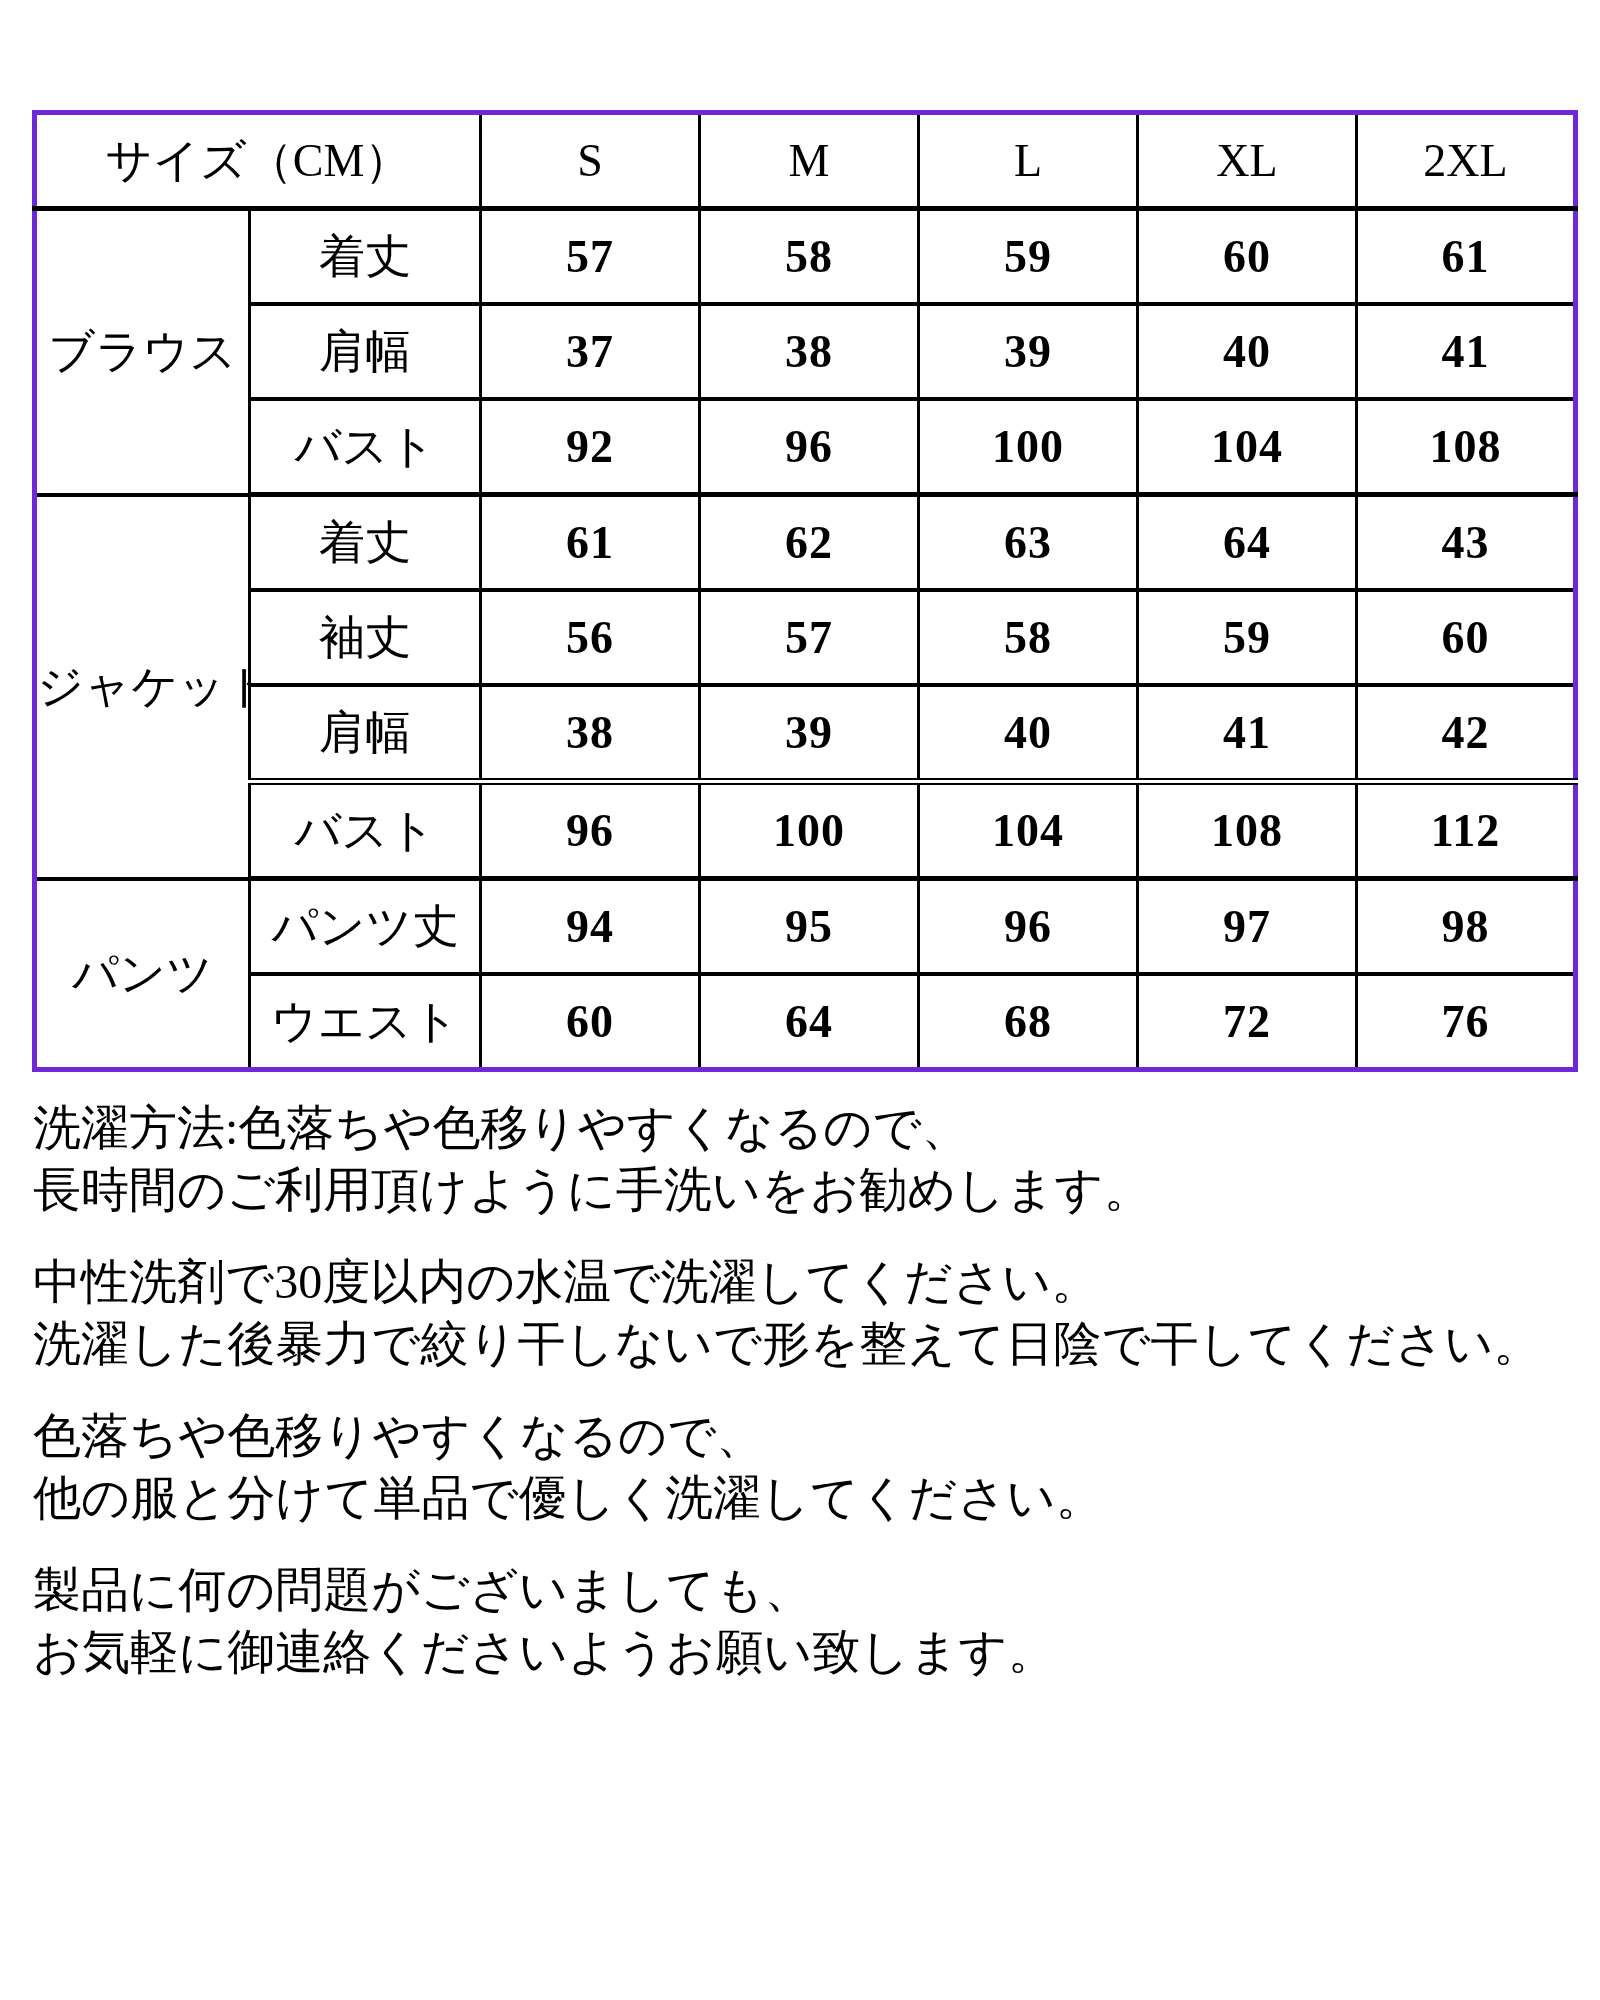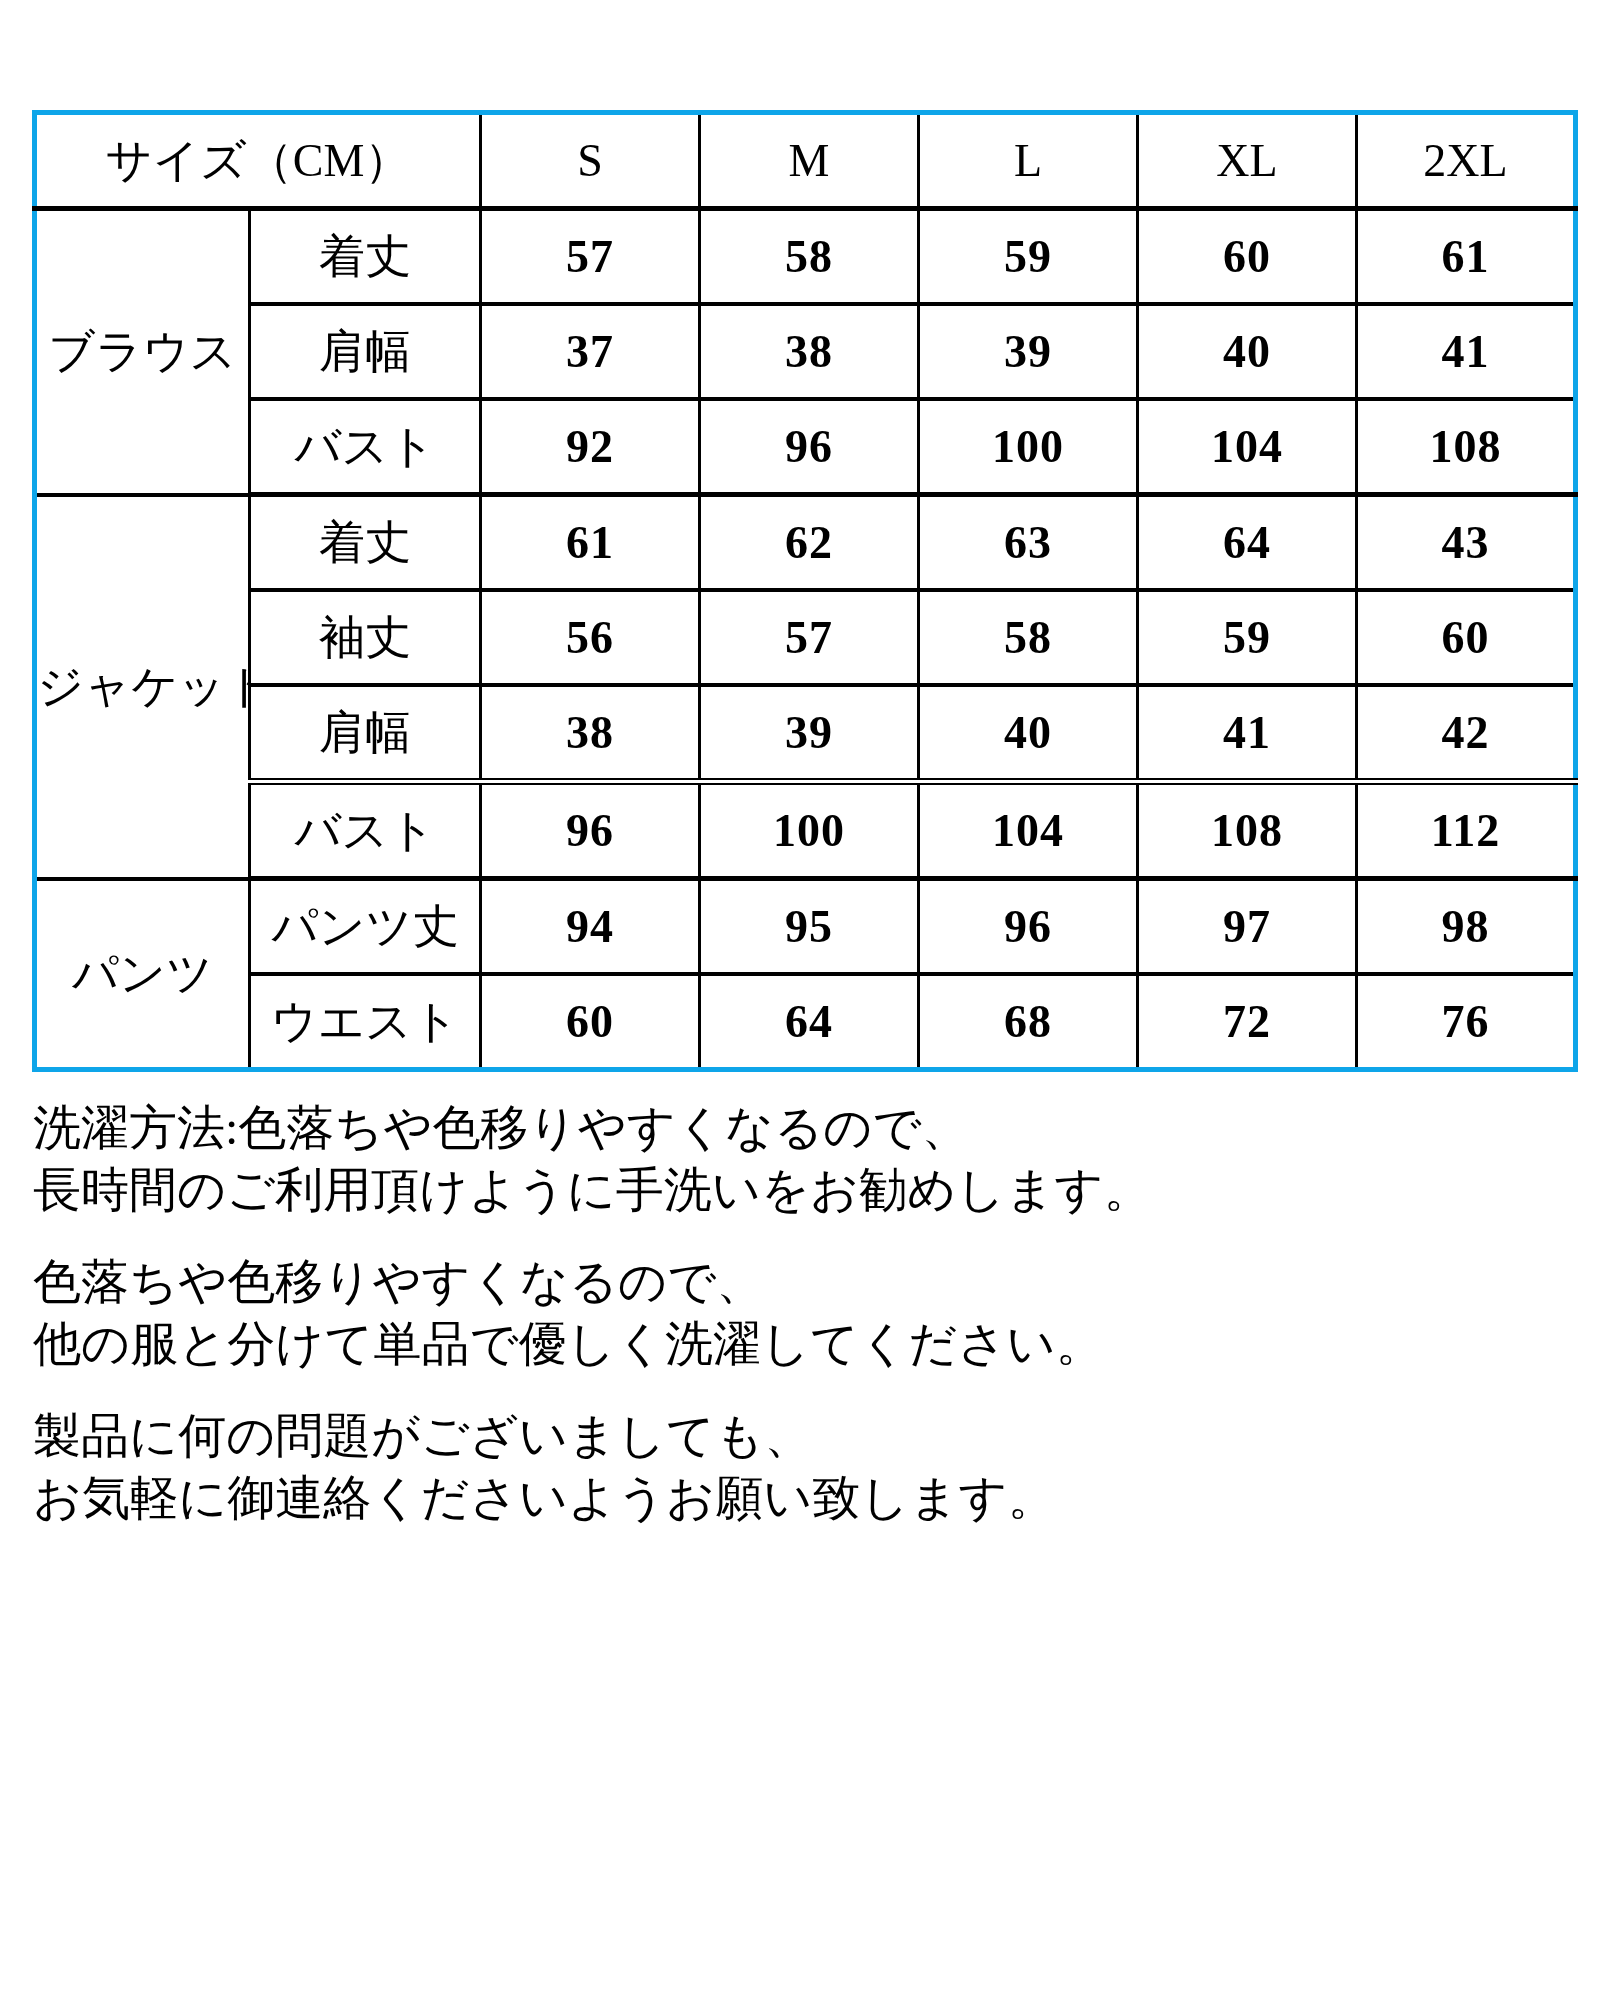--- a/index.html
+++ b/index.html
@@ -17,21 +17,21 @@
   }
 
   
   table.size-table {
     position: absolute;
     left: 32px;
     top: 110px;
     width: 1541px;
     border-collapse: collapse;
     table-layout: fixed;
-    border: 5px solid #0ea5e9;
+    border: 5px solid #6d28d9;
     font-size: 46px;
     line-height: 1;
   }
   .size-table th,
   .size-table td {
     border: 3px solid #000;
     border-top-width: 4px;
     border-bottom-width: 4px;
     height: 91px;
     text-align: center;
@@ -174,20 +174,24 @@
   </tr>
 </tbody>
   </table>
 
 <div class="care-text">
   <p>
     <span class="line">洗濯方法:色落ちや色移りやすくなるので、</span>
     <span class="line">長時間のご利用頂けように手洗いをお勧めします。</span>
   </p>
   <p>
+    <span class="line">中性洗剤で30度以内の水温で洗濯してください。</span>
+    <span class="line">洗濯した後暴力で絞り干しないで形を整えて日陰で干してください。</span>
+  </p>
+  <p>
     <span class="line">色落ちや色移りやすくなるので、</span>
     <span class="line">他の服と分けて単品で優しく洗濯してください。</span>
   </p>
   <p>
     <span class="line">製品に何の問題がございましても、</span>
     <span class="line">お気軽に御連絡くださいようお願い致します。</span>
   </p>
 </div>
 
 </body></html>

